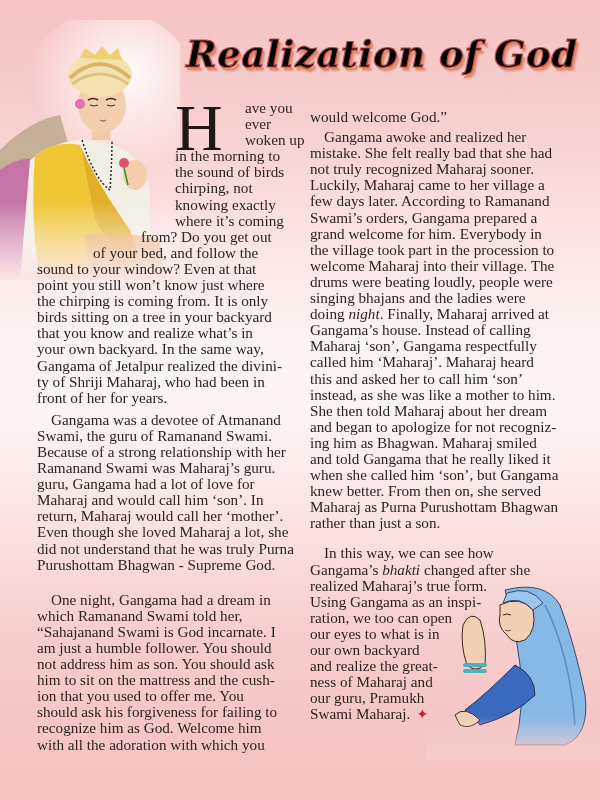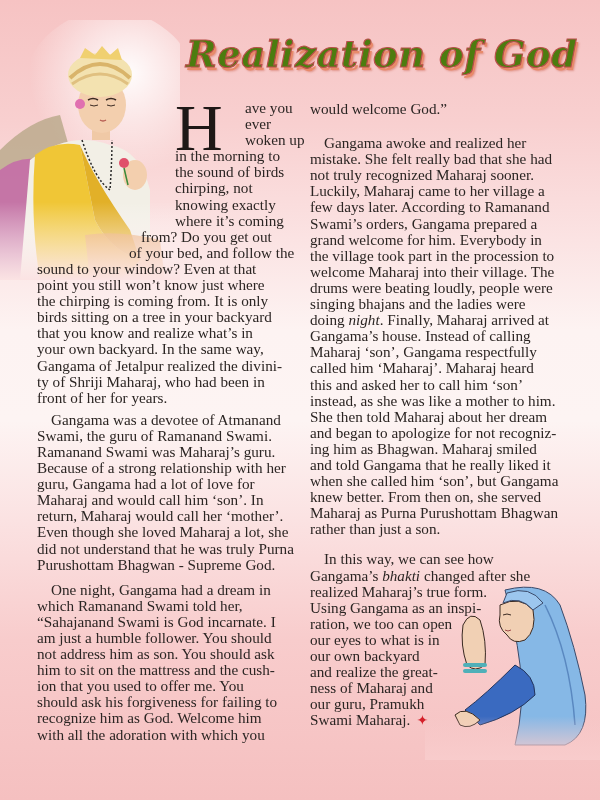--- a/index.html
+++ b/index.html
@@ -23,21 +23,21 @@
   
   .title {
     position: absolute;
     left: 186px; top: 32px;
     width: 400px;
     font-family: "DejaVu Serif", serif;
     font-style: italic;
     font-weight: bold;
     font-size: 37px;
     letter-spacing: 0.5px;
-    color: #4d7c0f;
+    color: #000000;
     -webkit-text-stroke: 1.2px #b8504a;
     text-shadow: 2px 3px 0 #e88a6a, 3px 4px 2px rgba(200,90,70,0.45);
     white-space: nowrap;
   }
 
   
   .illus-maharaj {
     position: absolute; left: 0; top: 20px;
     width: 180px; height: 260px;
   }
@@ -51,21 +51,21 @@
     position: absolute;
     font-size: 15.2px;
     line-height: 16.1px;
     color: #2b2523;
   }
   .col p { margin: 0; }
   .col .line { display: block; white-space: nowrap; }
   .col .indent { padding-left: 14px; }
 
   .col-left { left: 37px; top: 100px; width: 262px; }
-  .col-right { left: 310px; top: 101px; width: 282px; }
+  .col-right { left: 310px; top: 109px; width: 282px; }
 
   .dropcap {
     position: absolute;
     left: 175px; top: 100px;
     font-size: 66px;
     line-height: 56px;
     font-family: "Liberation Serif", serif;
     color: #1e1816;
   }
 
@@ -138,62 +138,62 @@
     <p>
       <span class="line" style="padding-left:208px">ave you</span>
       <span class="line" style="padding-left:208px">ever</span>
       <span class="line" style="padding-left:208px">woken up</span>
       <span class="line" style="padding-left:138px">in the morning to</span>
       <span class="line" style="padding-left:138px">the sound of birds</span>
       <span class="line" style="padding-left:138px">chirping, not</span>
       <span class="line" style="padding-left:138px">knowing exactly</span>
       <span class="line" style="padding-left:138px">where it’s coming</span>
       <span class="line" style="padding-left:104px">from?  Do you get out</span>
-      <span class="line" style="padding-left:92px">of your bed, and follow the</span>
+      <span class="line" style="padding-left:56px">of your bed, and follow the</span>
       <span class="line">sound to your window?  Even at that</span>
       <span class="line">point you still won’t know just where</span>
       <span class="line">the chirping is coming from.  It is only</span>
       <span class="line">birds sitting on a tree in your backyard</span>
       <span class="line">that you know and realize what’s in</span>
       <span class="line">your own backyard.  In the same way,</span>
       <span class="line">Gangama of Jetalpur realized the divini-</span>
       <span class="line">ty of Shriji Maharaj, who had been in</span>
       <span class="line">front of her for years.</span>
     </p>
     <p style="margin-top:6px">
       <span class="line indent">Gangama was a devotee of Atmanand</span>
       <span class="line">Swami, the guru of Ramanand Swami.</span>
+      <span class="line">Because of a strong relationship with her</span>
       <span class="line">Ramanand Swami was Maharaj’s guru.</span>
-      <span class="line">Because of a strong relationship with her</span>
       <span class="line">guru, Gangama had a lot of love for</span>
       <span class="line">Maharaj and would call him ‘son’.  In</span>
       <span class="line">return, Maharaj would call her ‘mother’.</span>
       <span class="line">Even though she loved Maharaj a lot, she</span>
       <span class="line">did not understand that he was truly Purna</span>
       <span class="line">Purushottam Bhagwan - Supreme God.</span>
     </p>
-    <p style="margin-top:9px">
+    <p style="margin-top:19px">
       <span class="line indent">One night, Gangama had a dream in</span>
       <span class="line">which Ramanand Swami told her,</span>
       <span class="line">“Sahajanand Swami is God incarnate. I</span>
       <span class="line">am just a humble follower. You should</span>
       <span class="line">not address him as son. You should ask</span>
       <span class="line">him to sit on the mattress and the cush-</span>
       <span class="line">ion that you used to offer me. You</span>
       <span class="line">should ask his forgiveness for failing to</span>
       <span class="line">recognize him as God. Welcome him</span>
       <span class="line">with all the adoration with which you</span>
     </p>
   </div>
 
   <div class="col col-right">
     <p>
       <span class="line">would welcome God.”</span>
     </p>
-    <p style="margin-top:18px">
+    <p style="margin-top:4px">
       <span class="line indent">Gangama awoke and realized her</span>
       <span class="line">mistake.  She felt really bad that she had</span>
       <span class="line">not truly recognized Maharaj sooner.</span>
       <span class="line">Luckily, Maharaj came to her village a</span>
       <span class="line">few days later. According to Ramanand</span>
       <span class="line">Swami’s orders, Gangama prepared a</span>
       <span class="line">grand welcome for him. Everybody in</span>
       <span class="line">the village took part in the procession to</span>
       <span class="line">welcome Maharaj into their village. The</span>
       <span class="line">drums were beating loudly, people were</span>

